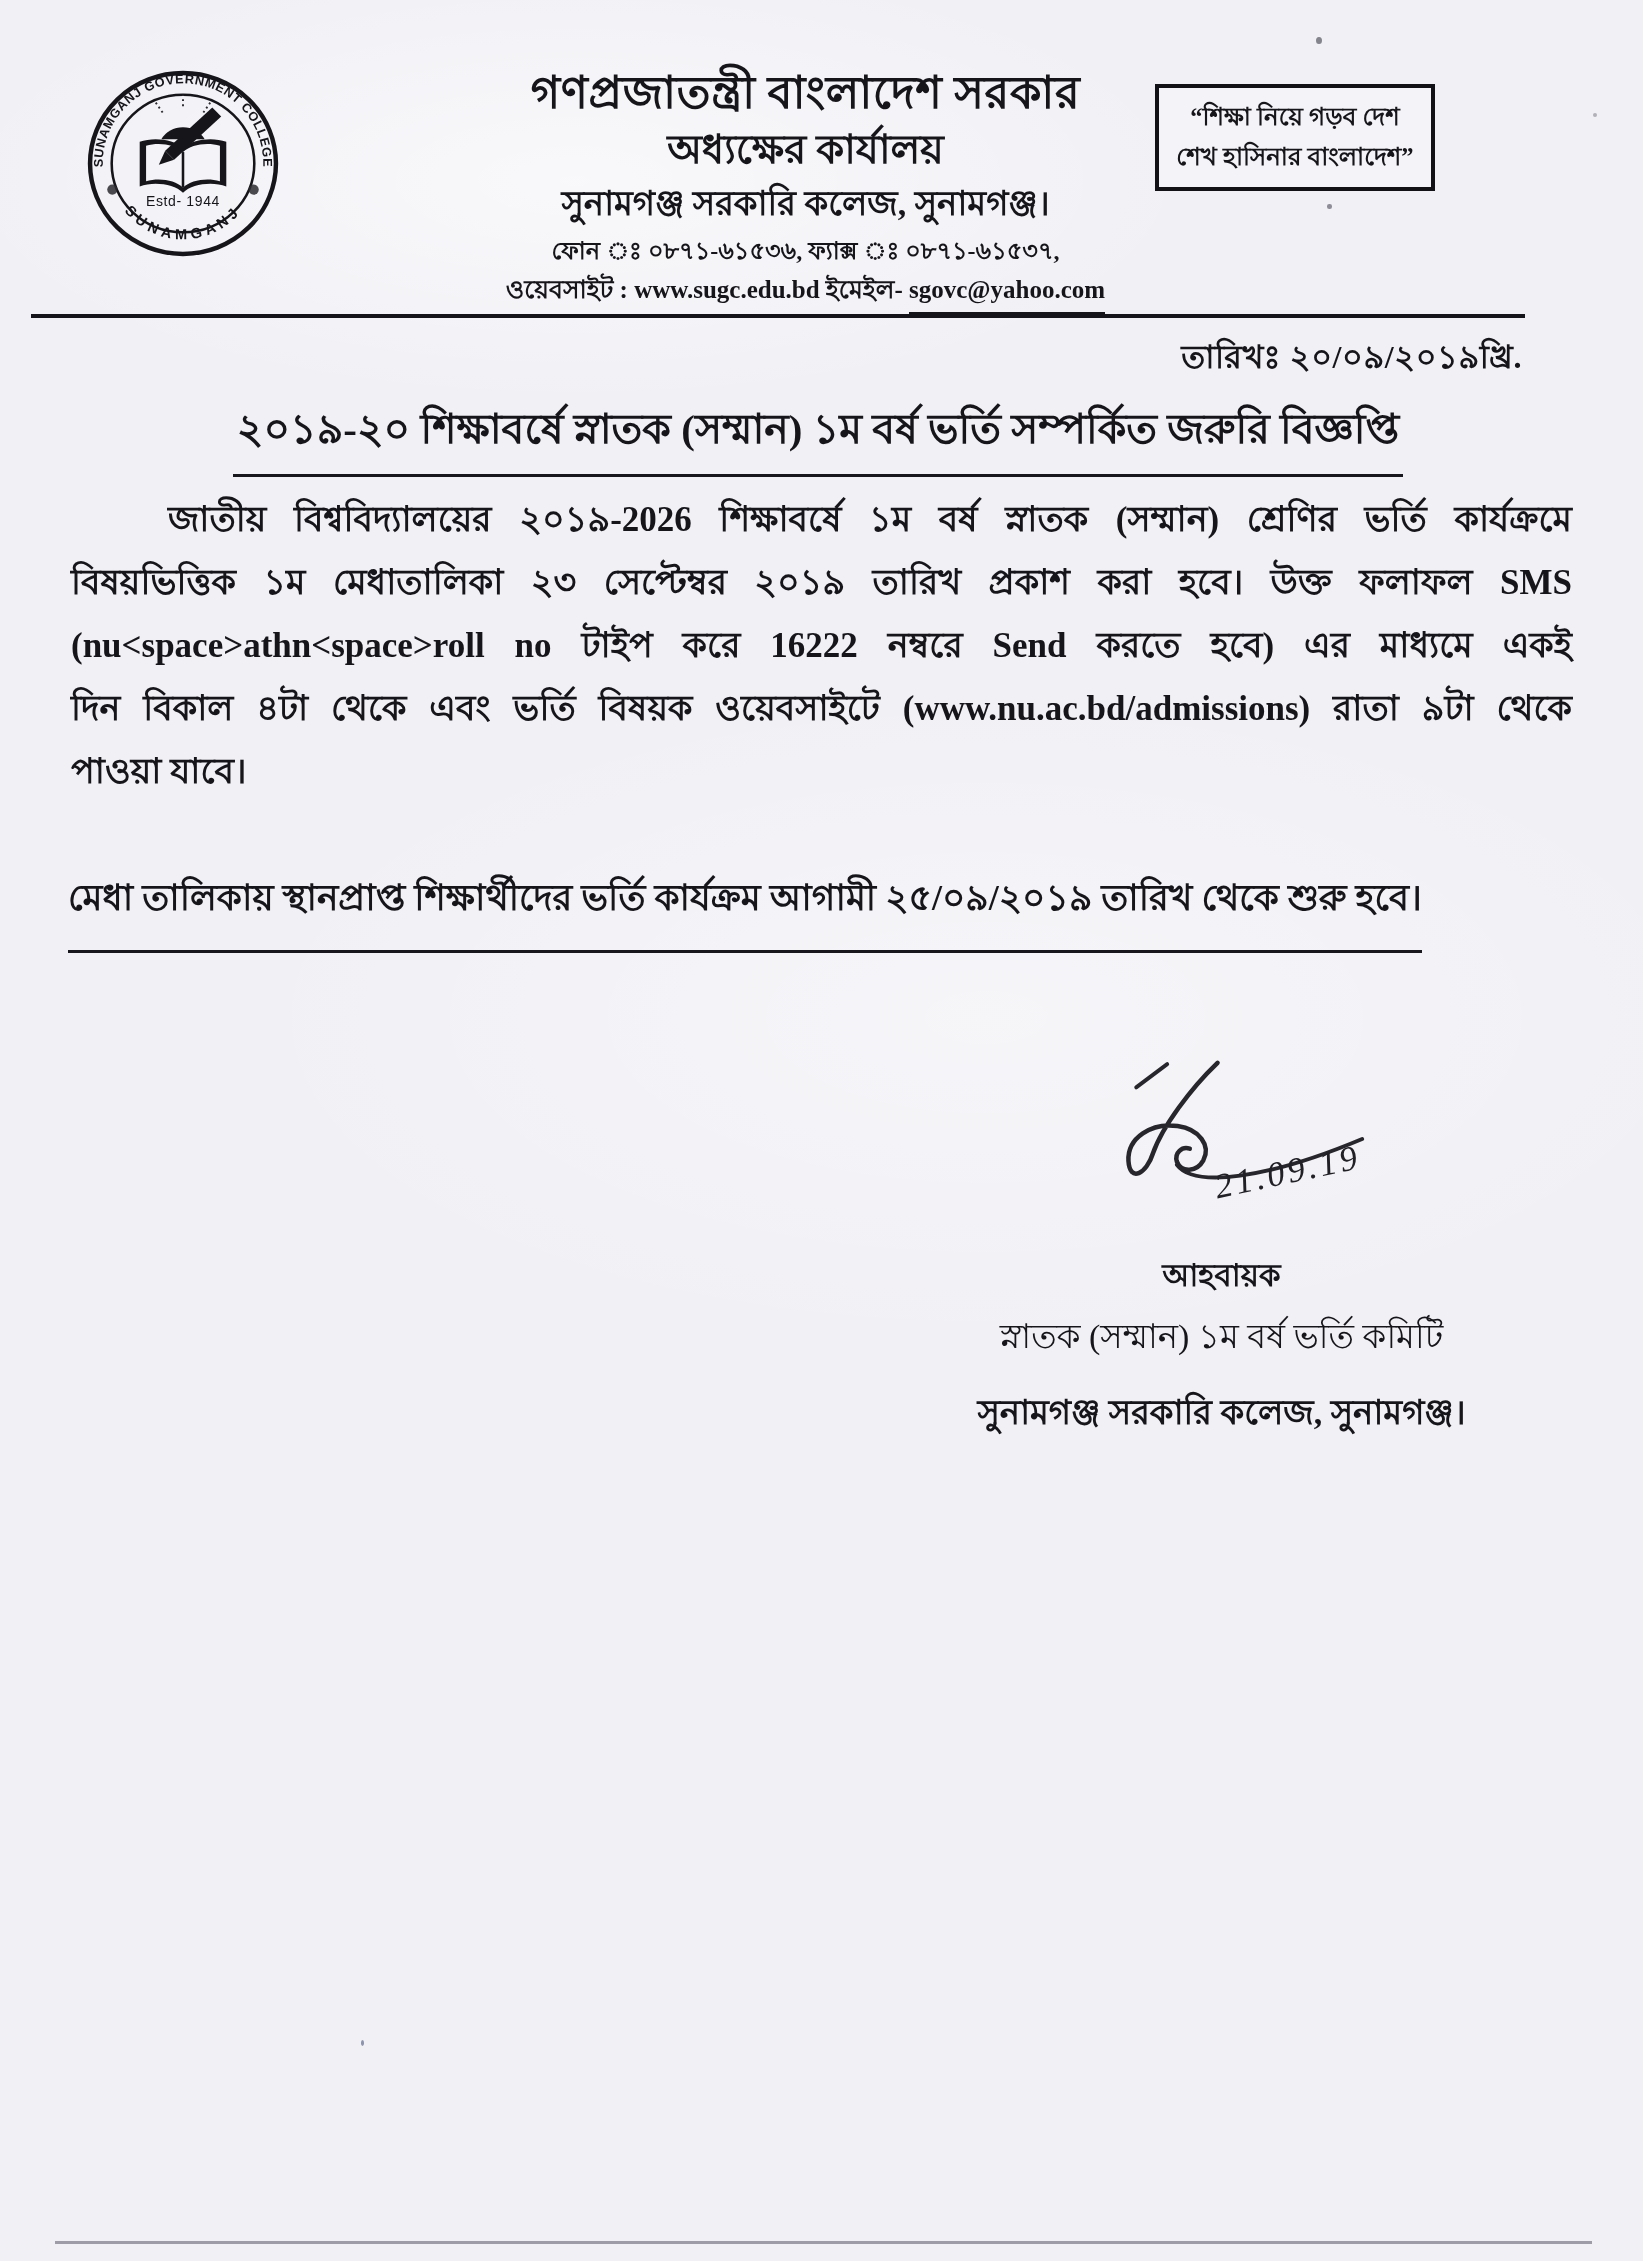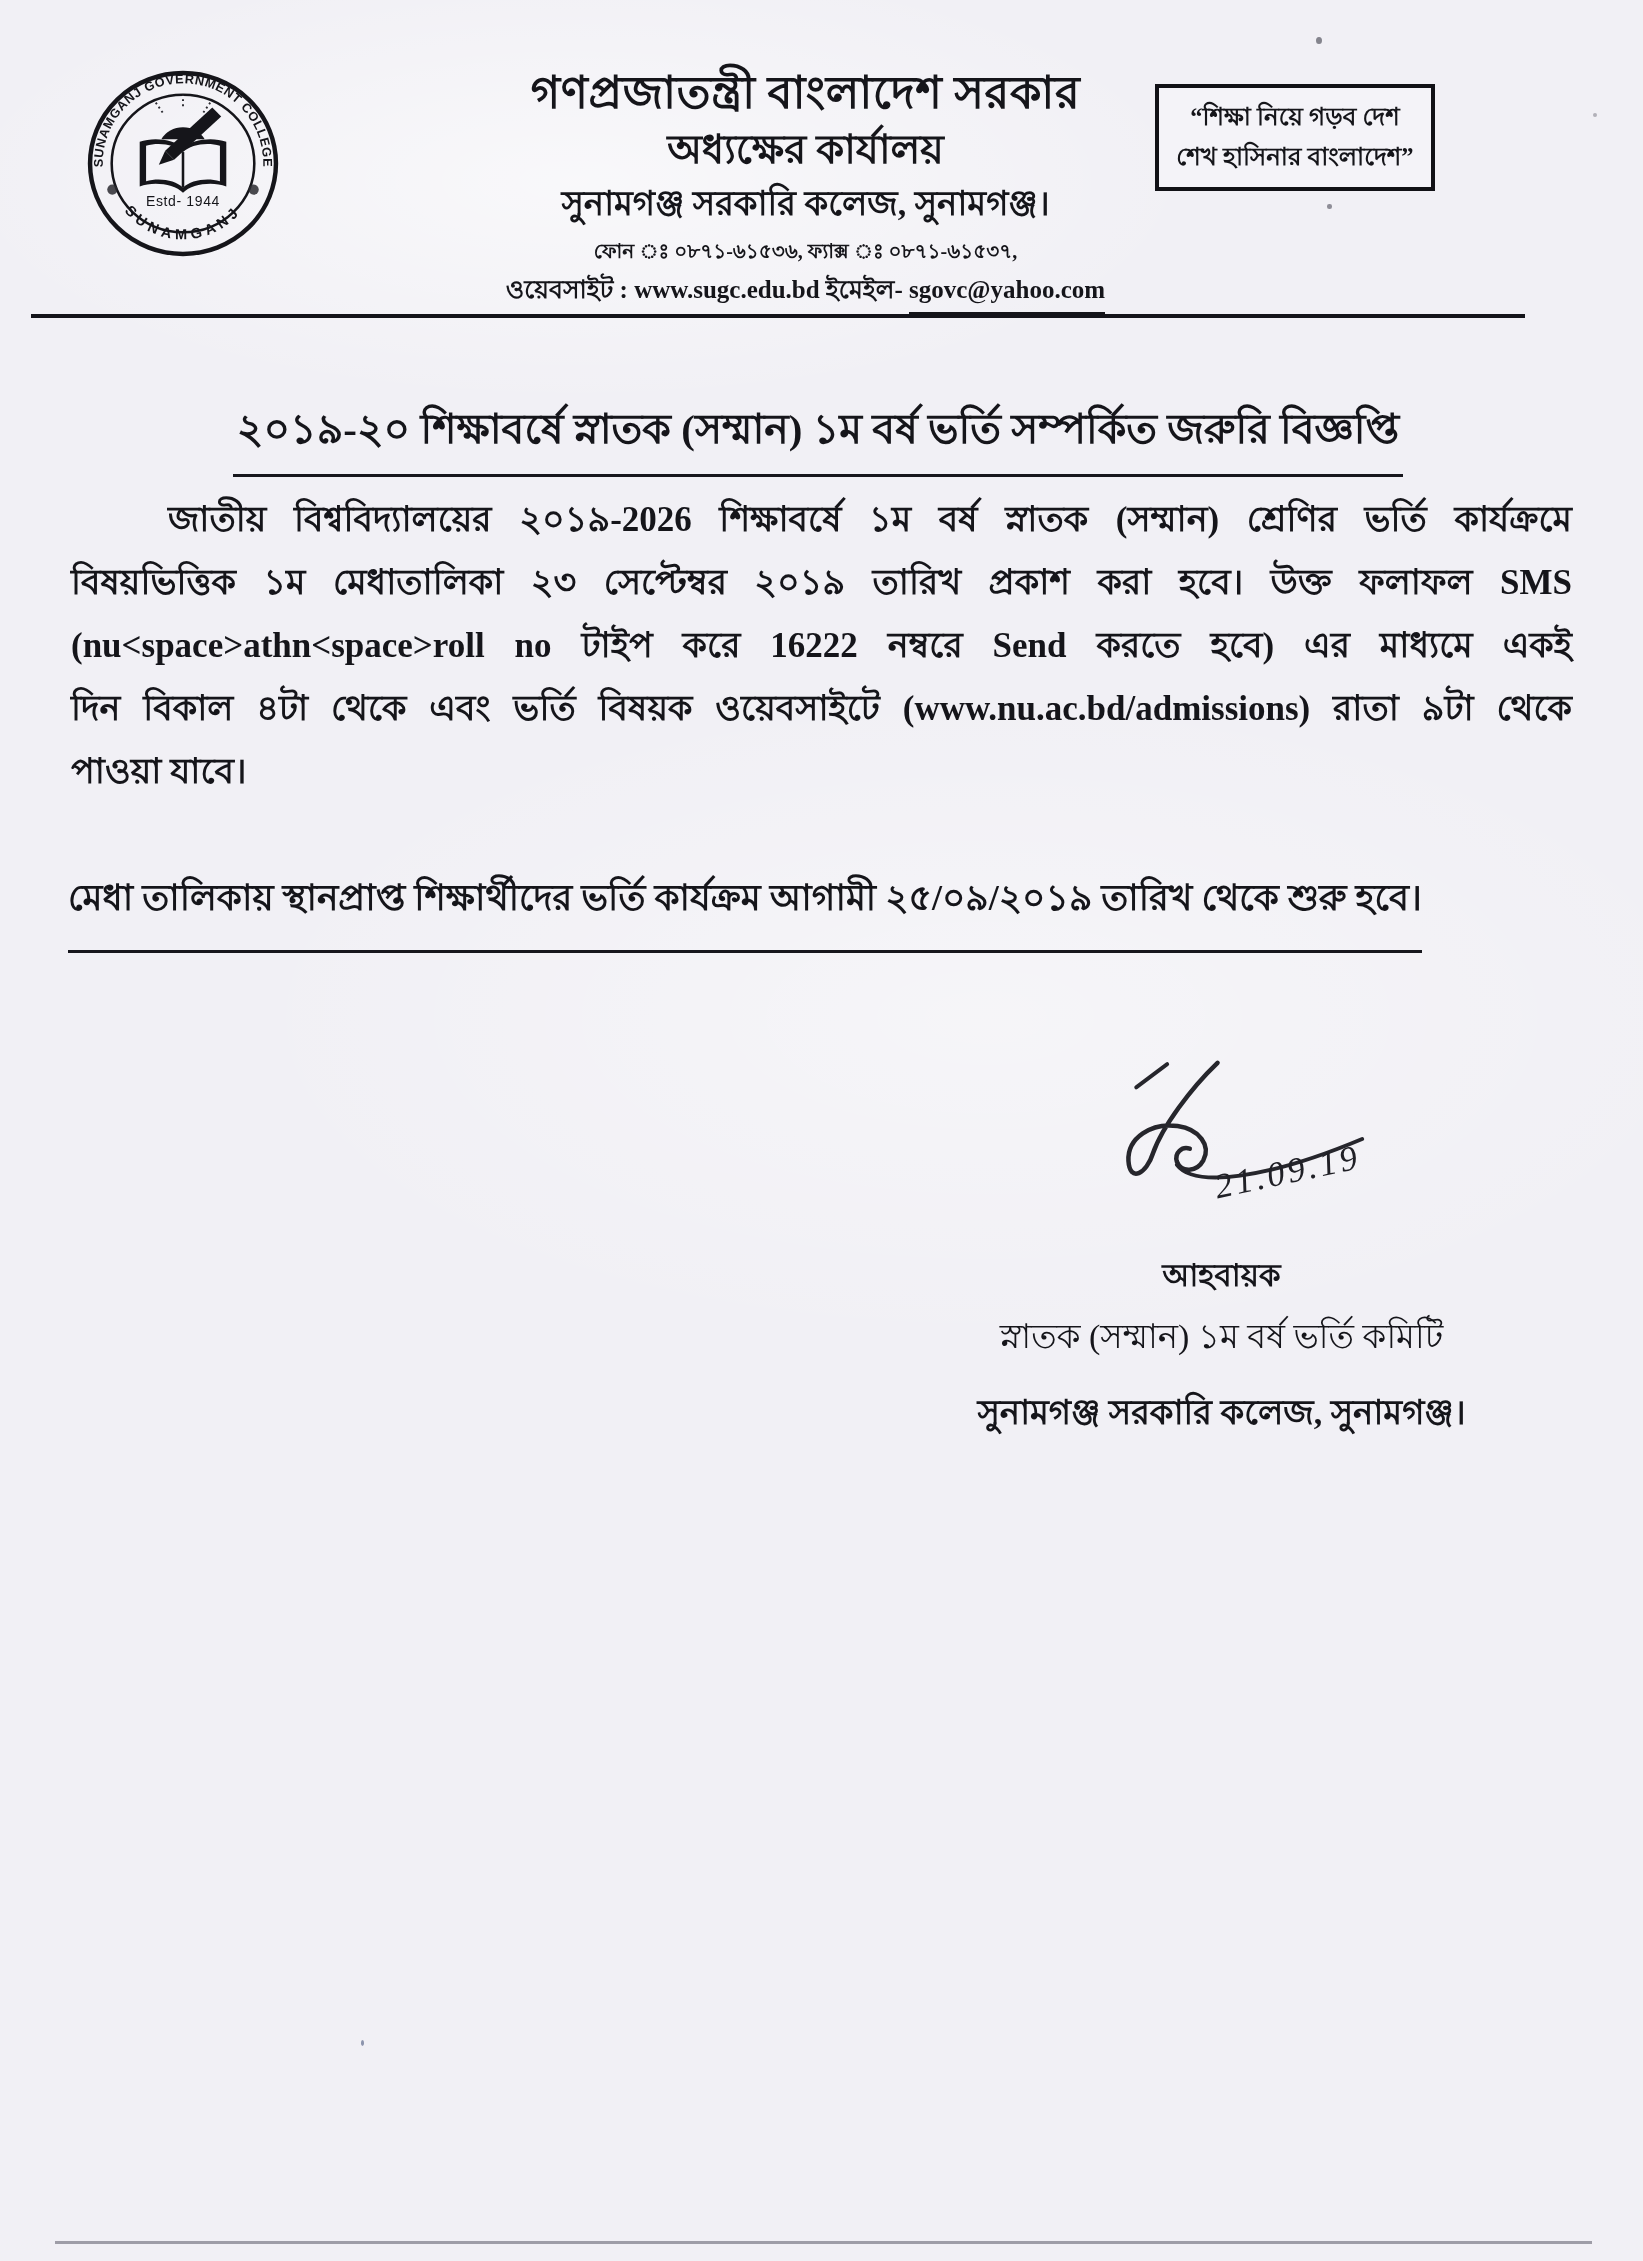--- a/index.html
+++ b/index.html
@@ -18,21 +18,21 @@
   
   .logo{position:absolute;left:84px;top:68px;width:198px;height:191px;}
   .logo svg{width:100%;height:100%;}
   .ring-text{font-family:"Liberation Sans","DejaVu Sans",sans-serif;font-weight:bold;fill:#15151a;}
 
   
   .hdr{position:absolute;left:0;top:62px;width:1611px;text-align:center;}
   .h1{font-size:45px;font-weight:bold;line-height:63px;letter-spacing:0.6px;}
   .h2{font-size:40px;font-weight:bold;line-height:50px;}
   .h3{font-size:34px;font-weight:bold;line-height:57px;}
-  .h4{font-size:20px;font-weight:bold;line-height:39px;}
+  .h4{font-size:24px;font-weight:bold;line-height:39px;}
   .h5{font-size:25px;font-weight:bold;line-height:37px;}
   .email{border-bottom:2.6px solid #15151a;padding-bottom:9px;}
 
   
   .slogan{
     position:absolute;left:1155px;top:84px;width:272px;
     border:4.5px solid #111116;background:#f4f3f8;
     text-align:center;font-size:24.5px;font-weight:bold;line-height:40px;
     padding:9px 0 10.3px;
   }
@@ -124,20 +124,21 @@
     </div>
   </div>
 
   <div class="slogan">
     <div>“শিক্ষা নিয়ে গড়ব দেশ</div>
     <div>শেখ হাসিনার বাংলাদেশ”</div>
   </div>
 
   <div class="rule"></div>
 
+  <div class="date">তারিখঃ ২০/০৯/২০১৯খ্রি.</div>
 
   <div class="title-wrap">
     <span class="title">২০১৯-২০ শিক্ষাবর্ষে স্নাতক (সম্মান) ১ম বর্ষ ভর্তি সম্পর্কিত জরুরি বিজ্ঞপ্তি</span>
   </div>
 
   <div class="para">
     <div class="bl first">জাতীয় বিশ্ববিদ্যালয়ের ২০১৯-2026 শিক্ষাবর্ষে ১ম বর্ষ স্নাতক (সম্মান) শ্রেণির ভর্তি কার্যক্রমে</div>
     <div class="bl">বিষয়ভিত্তিক ১ম মেধাতালিকা ২৩ সেপ্টেম্বর ২০১৯ তারিখ প্রকাশ করা হবে। উক্ত ফলাফল  SMS</div>
     <div class="bl">(nu&lt;space&gt;athn&lt;space&gt;roll no টাইপ করে 16222 নম্বরে Send করতে হবে) এর মাধ্যমে একই</div>
     <div class="bl">দিন বিকাল ৪টা থেকে এবং ভর্তি বিষয়ক ওয়েবসাইটে (www.nu.ac.bd/admissions) রাতা ৯টা থেকে</div>

